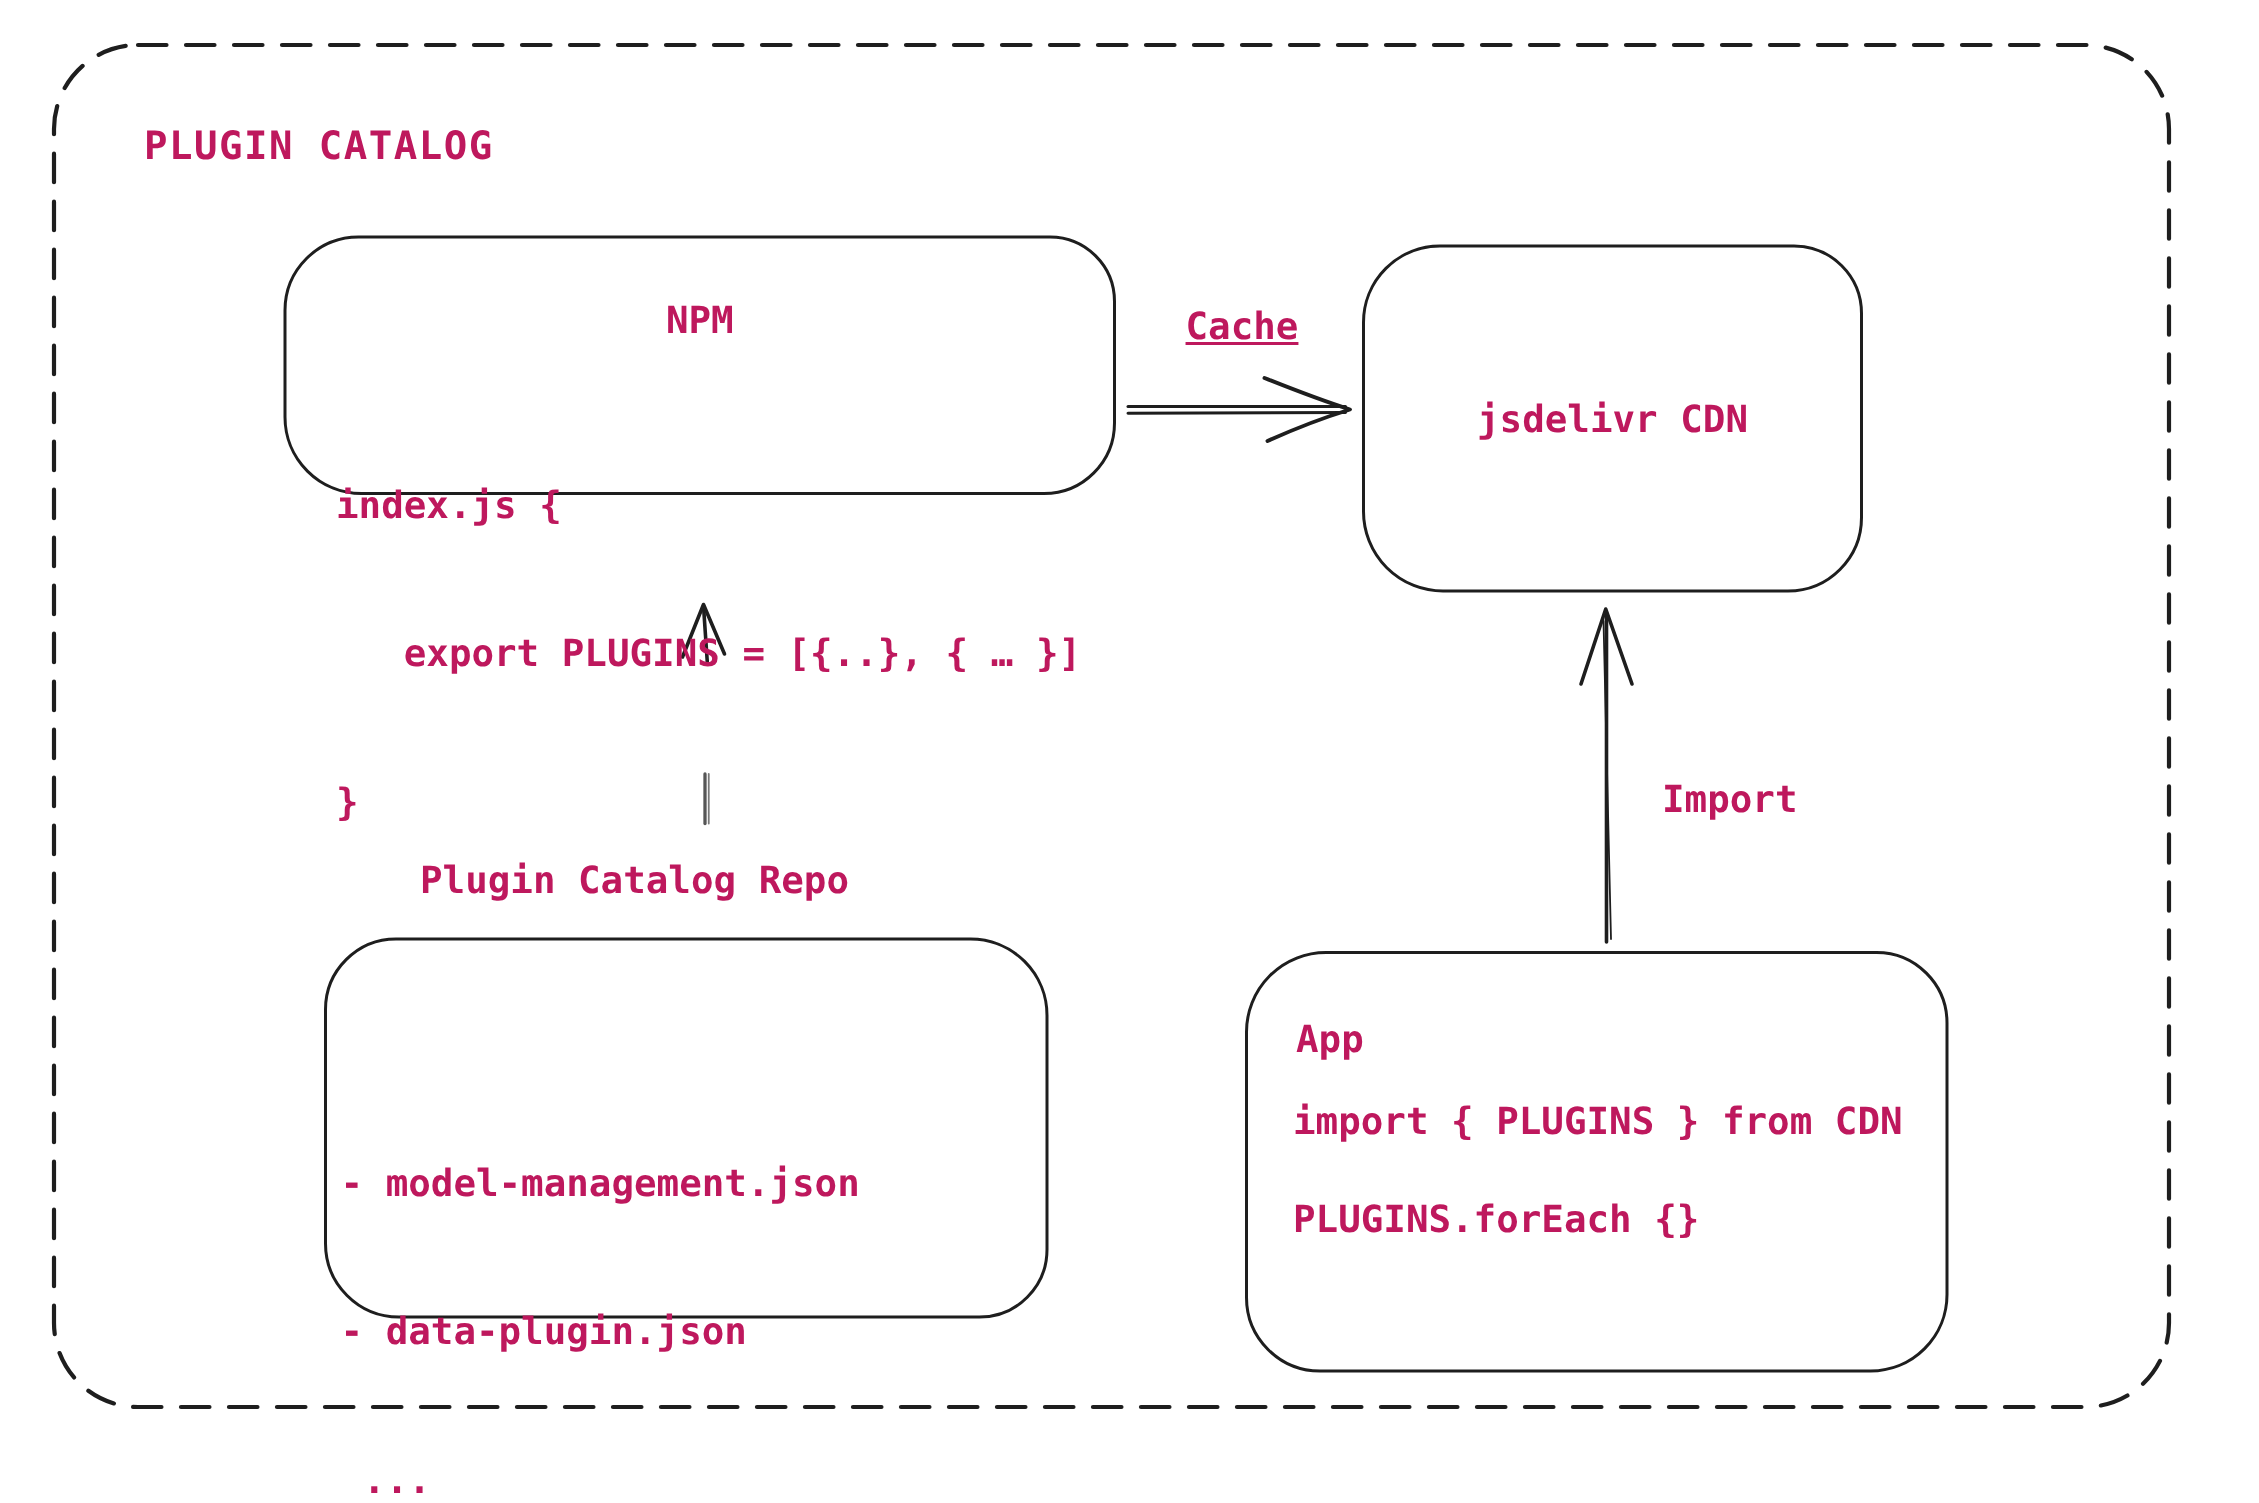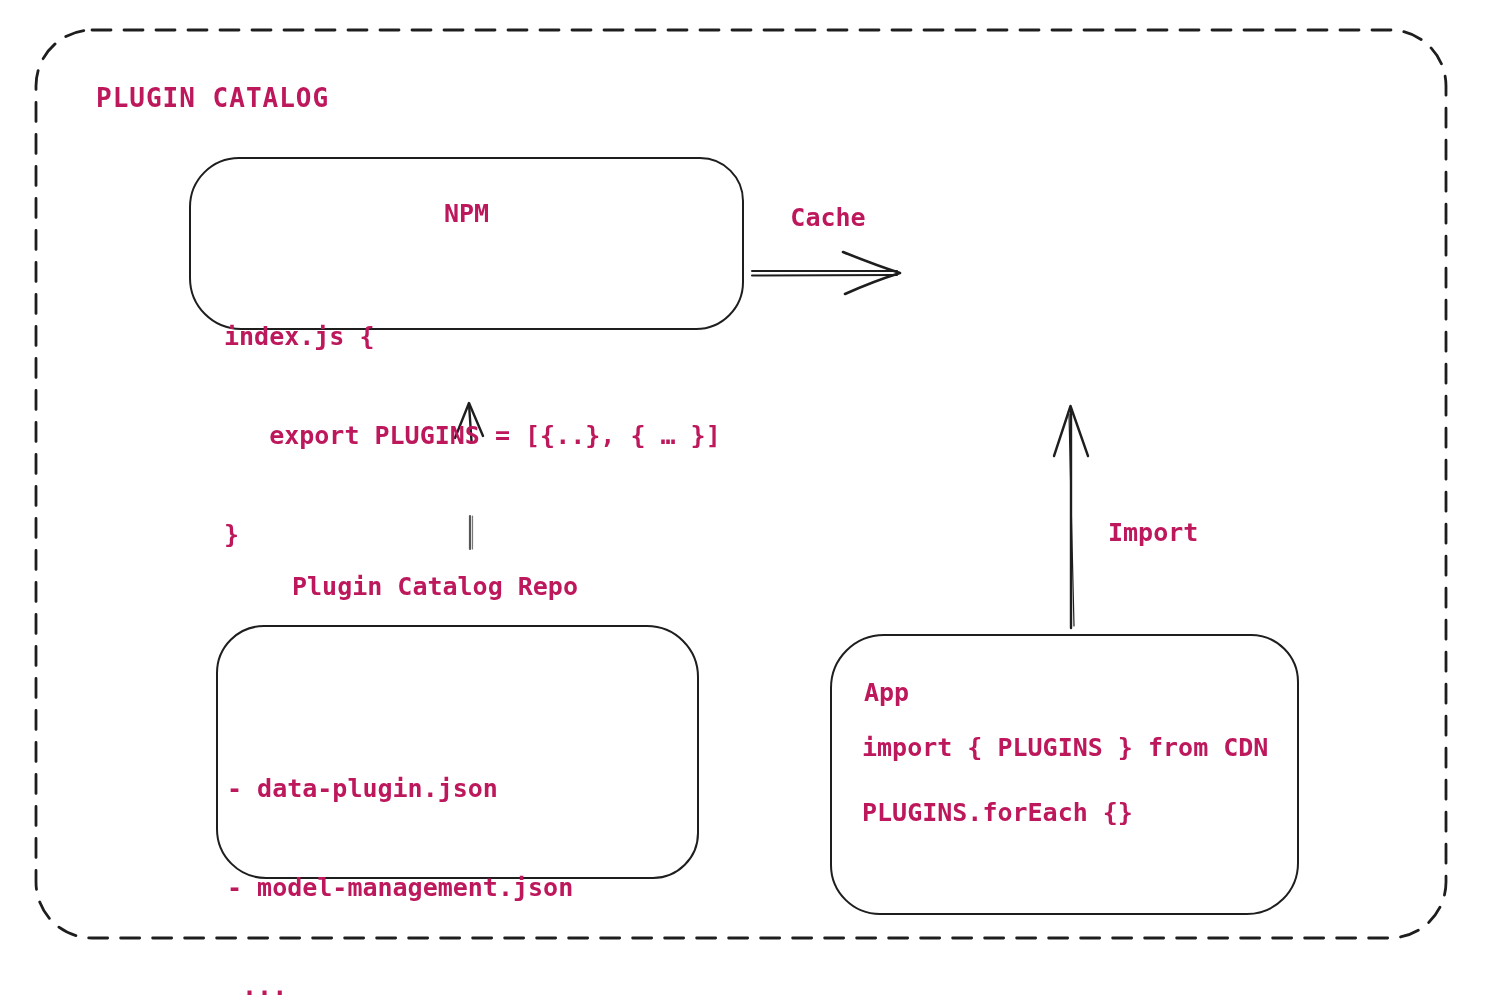--- a/index.html
+++ b/index.html
@@ -31,23 +31,23 @@
   #npm-code{left:33px;top:95px;}
   #cdn-box{left:908px;top:163px;width:334px;height:232px;border-radius:52px 46px 50px 54px;
            display:flex;align-items:center;justify-content:center;}
   #cdn-title{position:static;white-space:pre;font-size:25px;}
   #repo-box{left:216px;top:625px;width:483px;height:254px;border-radius:48px 52px 46px 50px;}
   #repo-files{left:9px;top:79px;}
   #app-box{left:830px;top:634px;width:469px;height:281px;border-radius:54px 48px 52px 50px;}
   #app-title{left:32px;top:40px;}
   #app-line1{left:30px;top:95px;}
   #app-line2{left:30px;top:160px;}
-  #cache-label{left:758px;top:201px;width:140px;text-align:center;}
+  #cache-label{left:758px;top:201px;width:140px;text-align:center;text-decoration:underline;}
   #build-label{left:345px;top:444px;width:250px;text-align:center;}
-  #repo-label{left:285px;top:570px;width:300px;text-align:center;}
+  #repo-label{left:273px;top:570px;width:300px;text-align:center;}
   #import-label{left:1108px;top:516px;}
   .stroke{stroke:#1e1e1e;fill:none;stroke-linecap:round;stroke-linejoin:round;}
 </style>
 </head>
 <body>
 
 <div class="canvas">
 
   <svg class="layer" viewBox="0 0 1506 1002">
 
@@ -77,30 +77,33 @@
 
   <div class="box" id="npm-box">
     <div class="txt" id="npm-title">NPM</div>
     <div class="txt" id="npm-code">
       <div>index.js {</div>
       <div>   export PLUGINS = [{..}, { … }]</div>
       <div>}</div>
     </div>
   </div>
 
+  <div class="box" id="cdn-box">
+    <div class="txt" id="cdn-title">jsdelivr CDN</div>
+  </div>
 
   <div class="txt" id="cache-label">Cache</div>
 
 
   <div class="txt" id="repo-label">Plugin Catalog Repo</div>
 
   <div class="box" id="repo-box">
     <div class="txt" id="repo-files">
+      <div>- model-management.json</div>
       <div>- data-plugin.json</div>
-      <div>- model-management.json</div>
       <div> ...</div>
     </div>
   </div>
 
   <div class="box" id="app-box">
     <div class="txt" id="app-title">App</div>
     <div class="txt" id="app-line1">import { PLUGINS } from CDN</div>
     <div class="txt" id="app-line2">PLUGINS.forEach {}</div>
   </div>
 

